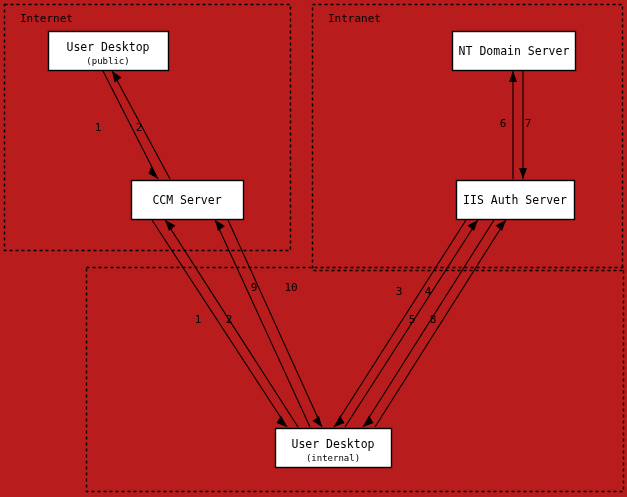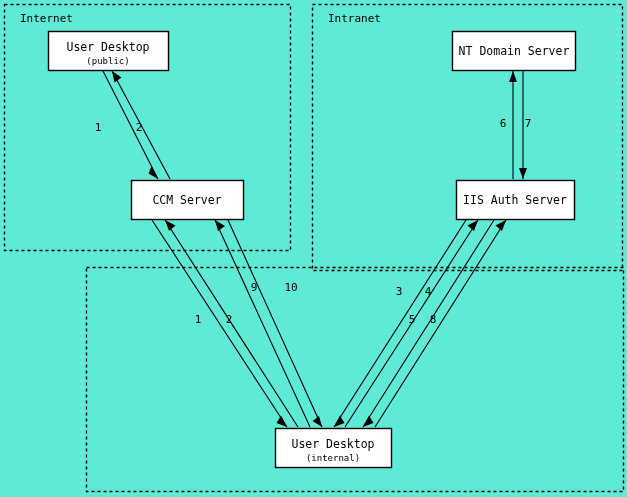--- a/index.html
+++ b/index.html
@@ -7,21 +7,21 @@
     padding: 0;
     background: #ffffff;
   }
   body {
     font-family: "DejaVu Sans Mono", monospace;
   }
   #diagram-root {
     position: relative;
     width: 627px;
     height: 497px;
-    background: #5eead4;
+    background: #b91c1c;
     overflow: hidden;
   }
   svg#diagram-svg {
     position: absolute;
     left: 0;
     top: 0;
     width: 627px;
     height: 497px;
   }
   .zone-box {

